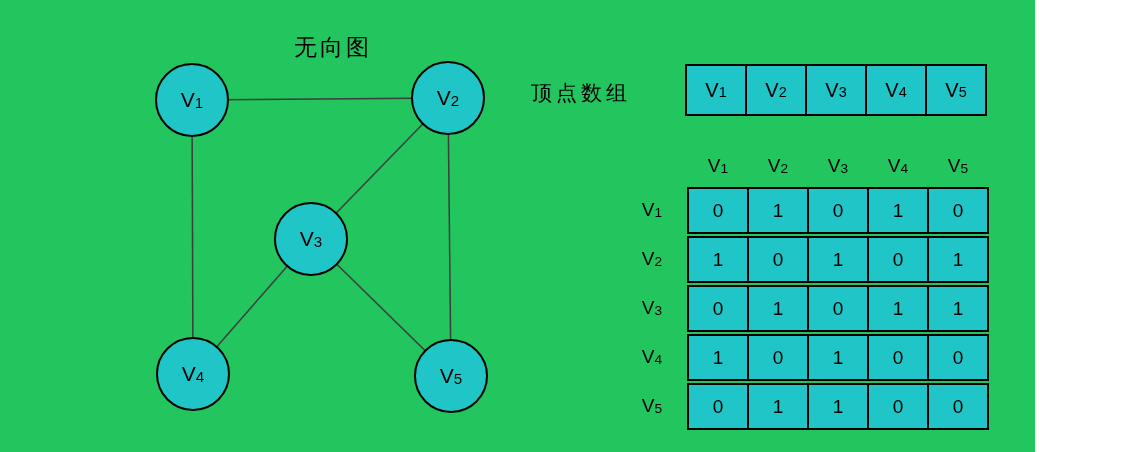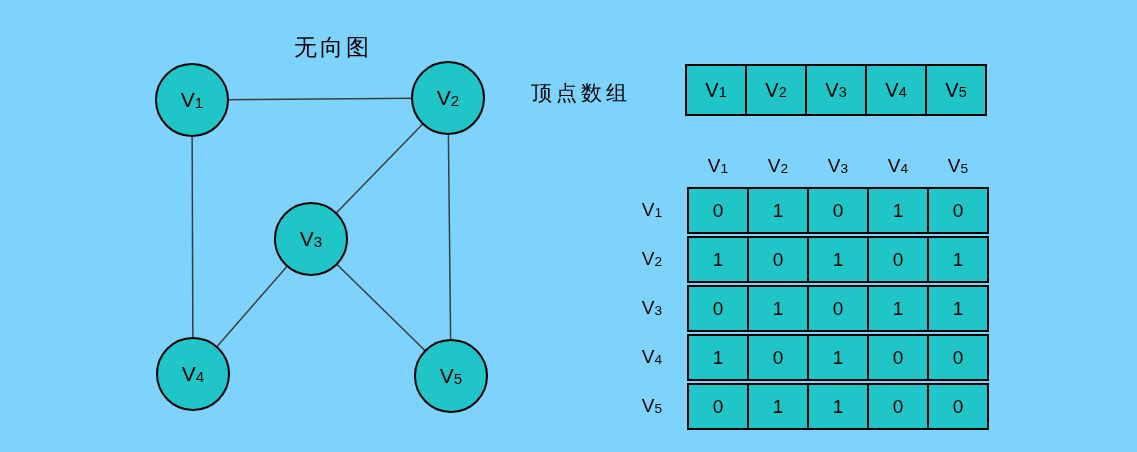--- a/index.html
+++ b/index.html
@@ -1,18 +1,18 @@
 <!DOCTYPE html>
 <html><head>
 <meta charset="utf-8">
 <style>
   :root { --cyan: #20C5C7; --ink: #000000; --edge: #3d3d3d; }
   * { margin: 0; padding: 0; box-sizing: border-box; }
   body { background: #ffffff; font-family: "Liberation Sans", "DejaVu Sans", sans-serif; color: var(--ink); }
-  .canvas { position: relative; width: 1137px; height: 452px; background: #7dd3fc; overflow: hidden; }
+  .canvas { position: relative; width: 1035px; height: 452px; background: #22c55e; overflow: hidden; }
 
   
   .graph-title {
     position: absolute; left: 294px; top: 32px;
     font-size: 23px; letter-spacing: 3px;
   }
   svg.edges { position: absolute; left: 0; top: 0; z-index: 1; }
   .node {
     position: absolute; width: 74px; height: 74px; z-index: 2;
     background: var(--cyan); border: 2px solid #000; border-radius: 50%;

